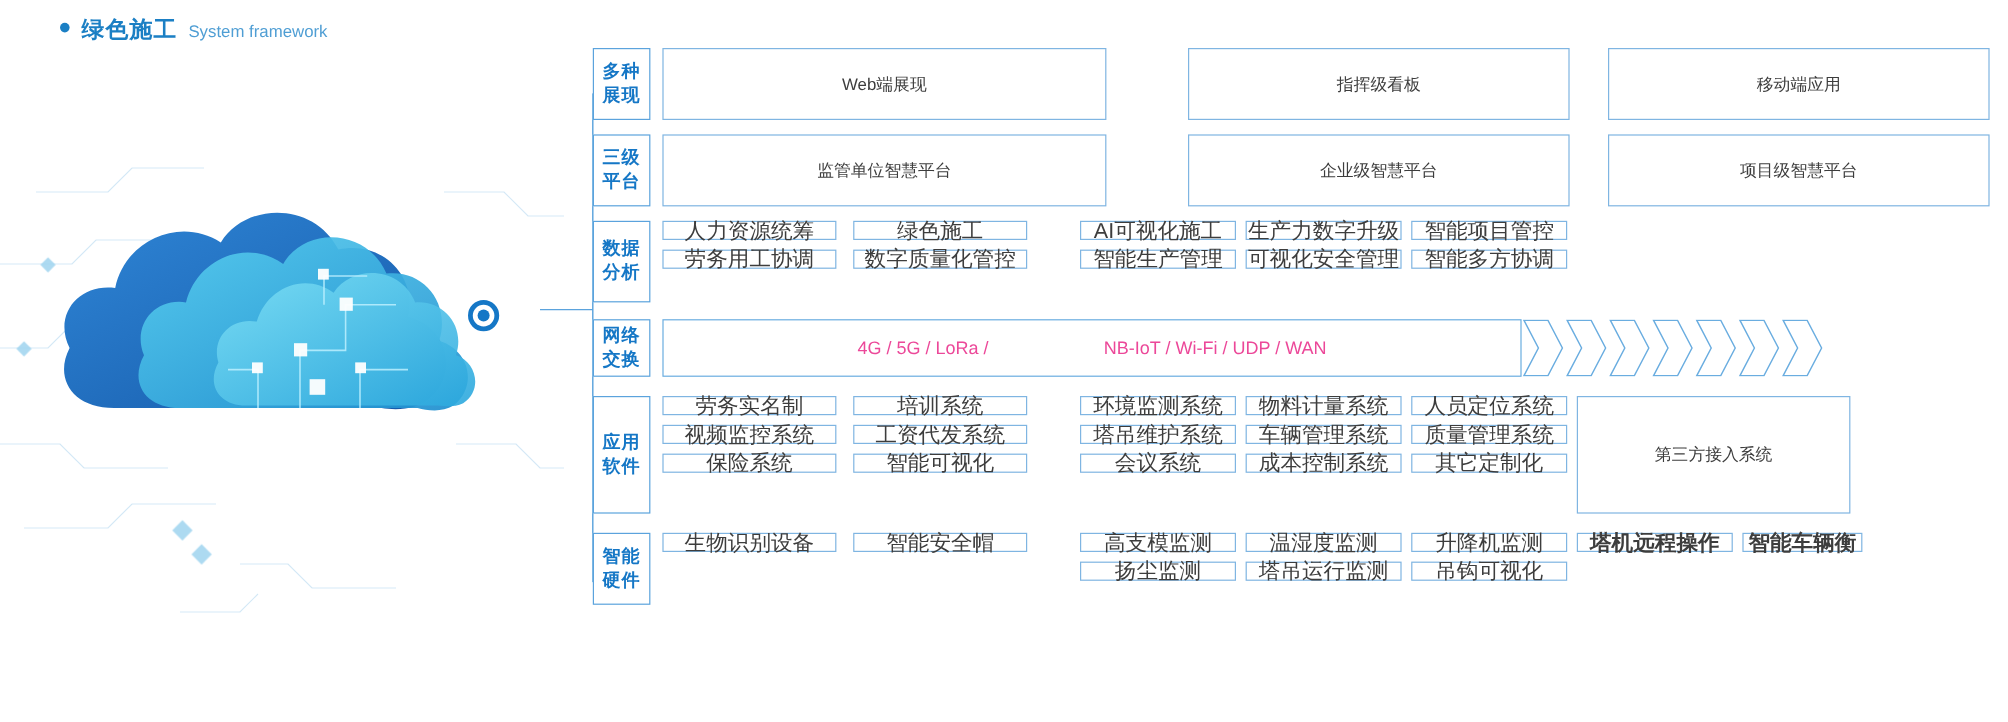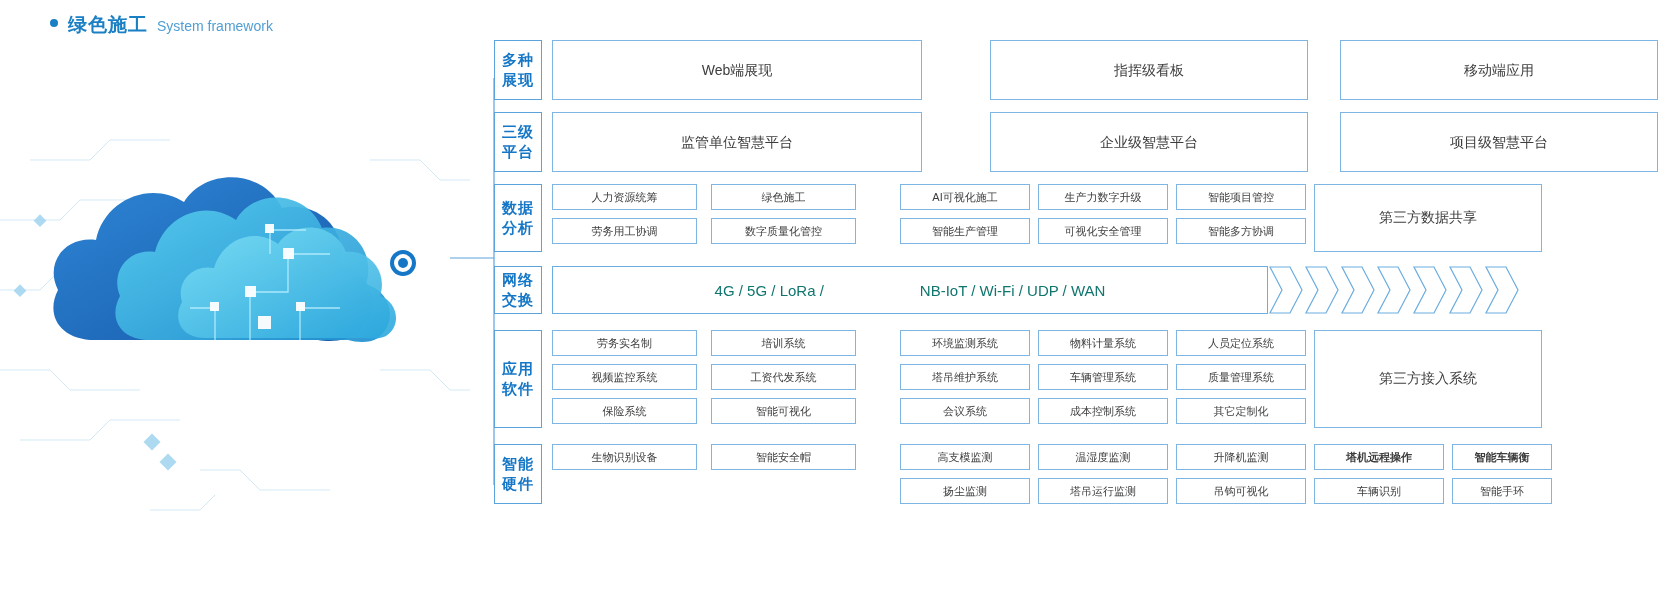--- a/index.html
+++ b/index.html
@@ -54,39 +54,39 @@
   .triple .g1{width:370px;}
   .triple .sp1{width:44px;}
   .triple .g2{width:318px;}
   .triple .sp2{width:8px;}
   .triple .g3{width:318px;}
 
   
   .grp{display:flex;flex-direction:column;gap:8px;}
   .grp .line{display:flex;gap:14px;}
   .cellsm{
-    border:1px solid #7fb5e2;box-sizing:border-box;background:#fff;height:26px;
-    display:flex;align-items:center;justify-content:center;color:#3d3d3d;font-size:11px;
+    border:1px solid #7fb5e2;box-sizing:border-box;background:#fff;height:16px;
+    display:flex;align-items:center;justify-content:center;color:#3d3d3d;font-size:18px;
   }
 
   .w145{width:145px;}
   .w130{width:130px;}
   .w100{width:100px;}
 
   .third-box{
     border:1px solid #7fb5e2;box-sizing:border-box;background:#fff;
     display:flex;align-items:center;justify-content:center;color:#3d3d3d;font-size:14px;
   }
 
   
   .netbar{
     position:relative;height:48px;border:1px solid #6aadE0;box-sizing:border-box;
     width:716px;display:flex;align-items:center;justify-content:center;background:#fff;
   }
-  .nettexts{display:flex;gap:96px;color:#0f766e;font-size:15px;}
+  .nettexts{display:flex;gap:96px;color:#ec4899;font-size:15px;}
   .chevrons{position:absolute;left:716px;top:0;height:48px;display:flex;}
   .chev{width:36px;height:48px;position:relative;}
   .chev svg{display:block;}
 
   .spacerL{width:44px;}
   .spacerS{width:8px;}
 </style>
 </head>
 <body>
 
@@ -231,21 +231,20 @@
             <div class="cellsm w130">生产力数字升级</div>
             <div class="cellsm w130">智能项目管控</div>
           </div>
           <div class="line" style="gap:8px;">
             <div class="cellsm w130">智能生产管理</div>
             <div class="cellsm w130">可视化安全管理</div>
             <div class="cellsm w130">智能多方协调</div>
           </div>
         </div>
         <div class="spacerS"></div>
-        <div class="third-box" style="width:228px;">第三方数据共享</div>
       </div>
     </div>
 
     <div class="row" style="height:48px;margin-top:14px;">
       <div class="rowlabel">
         <span>网络</span>
         <span>交换</span>
       </div>
       <div class="rowbody">
         <div class="netbar">
@@ -361,22 +360,18 @@
             <div class="cellsm w130">塔吊运行监测</div>
             <div class="cellsm w130">吊钩可视化</div>
           </div>
         </div>
         <div class="spacerS"></div>
         <div class="grp">
           <div class="line" style="gap:8px;font-weight:bold;">
             <div class="cellsm w130">塔机远程操作</div>
             <div class="cellsm w100">智能车辆衡</div>
           </div>
-          <div class="line" style="gap:8px;">
-            <div class="cellsm w130">车辆识别</div>
-            <div class="cellsm w100">智能手环</div>
-          </div>
         </div>
       </div>
     </div>
 
   </div>
 </div>
 
 </body></html>

